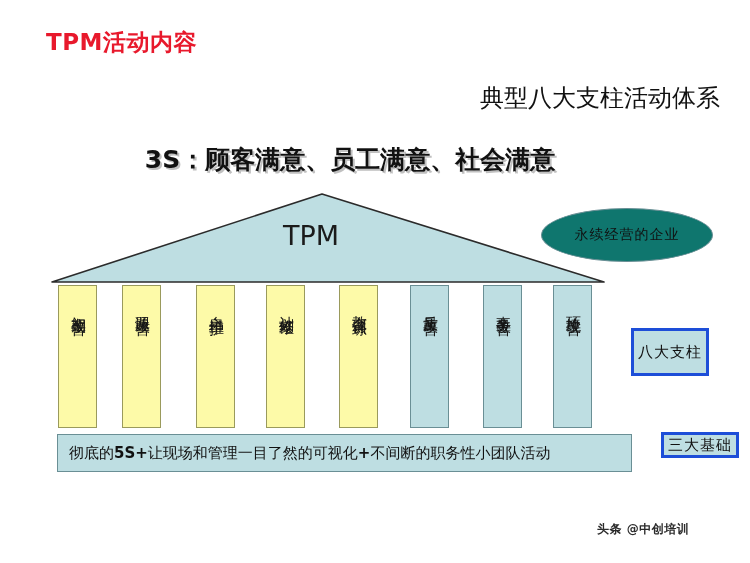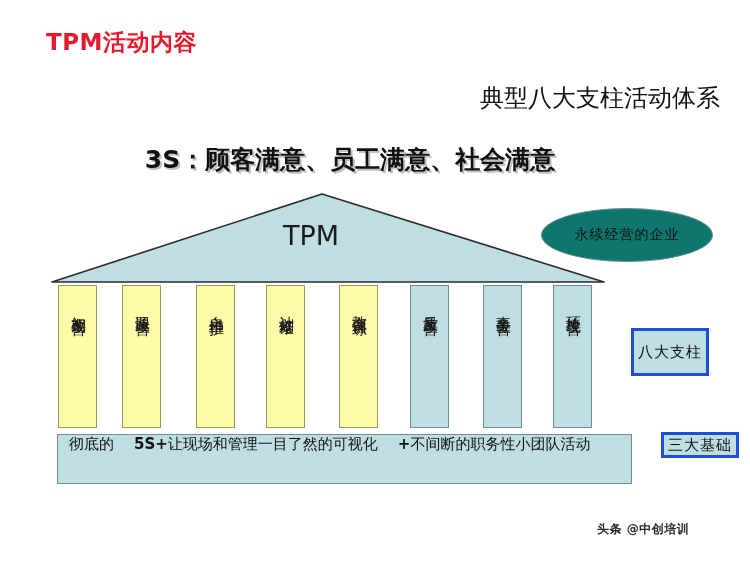--- a/index.html
+++ b/index.html
@@ -105,32 +105,32 @@
     color: #151515;
     white-space: nowrap;
   }
 
   
   .foundation {
     position: absolute;
     left: 57px;
     top: 434px;
     width: 575px;
-    height: 50px;
+    height: 38px;
     box-sizing: border-box;
     background: #BEDEE2;
     border: 1px solid #6a8f95;
     display: flex;
-    align-items: flex-start;
+    align-items: center;
     padding-left: 11px;
     font-size: 15px;
     color: #111111;
     white-space: nowrap;
   }
-  .foundation b { font-weight: bold; margin-left: 20px; }
+  .foundation b { font-weight: bold; }
 
   
   .note-box {
     position: absolute;
     left: 34px;
     top: 487px;
     width: 499px;
     height: 55px;
     box-sizing: border-box;
     background: #BEDEE2;

